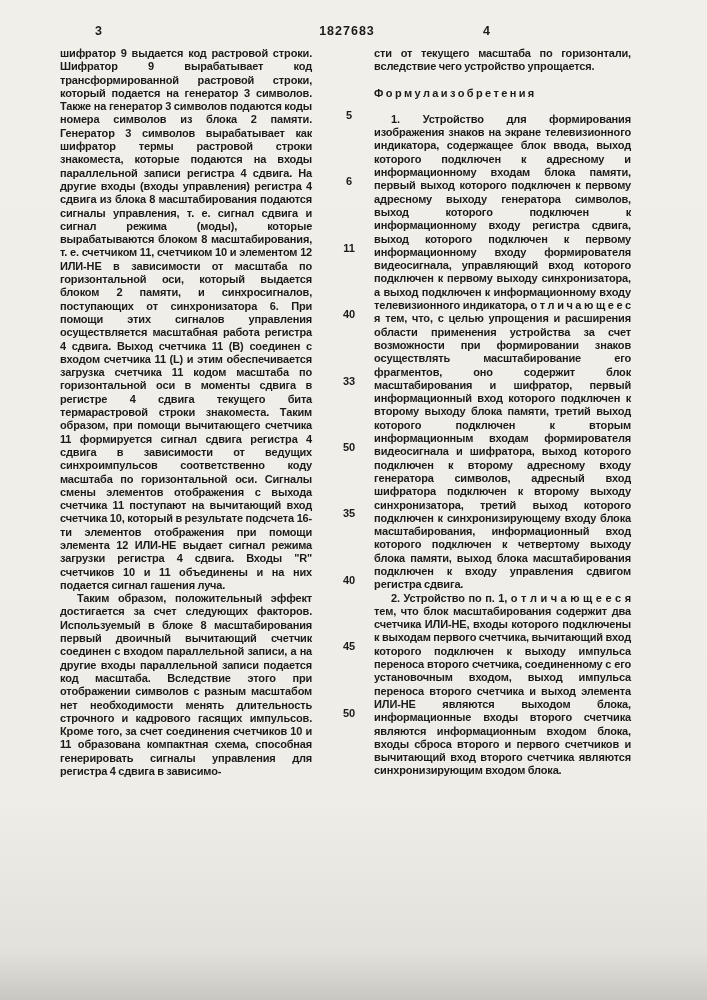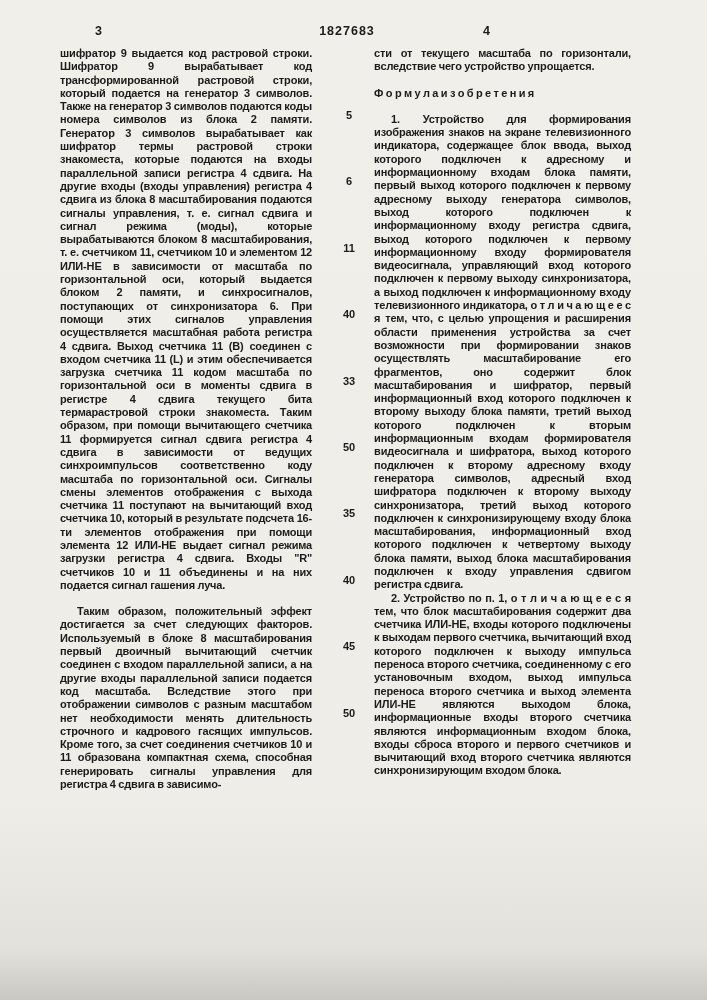--- a/index.html
+++ b/index.html
@@ -41,21 +41,21 @@
     font-size: 11px;
     line-height: 13.3px;
     text-align: justify;
     letter-spacing: -0.15px;
     word-spacing: -0.4px;
   }
   .col-left  { width: 262px; }
   .col-right { width: 267px; margin-left: 20px; }
   .col p { margin: 0; }
   .col p.indent { text-indent: 17px; }
-  .col p.gap-before { margin-top: 13px; }
+  .col p.gap-before { }
   .formula-heading {
     margin: 13px 0 13px 0 !important;
     text-indent: 0 !important;
     white-space: nowrap;
   }
   .gutter {
     position: absolute;
     left: 334px;
     top: 109px;
     width: 30px;

